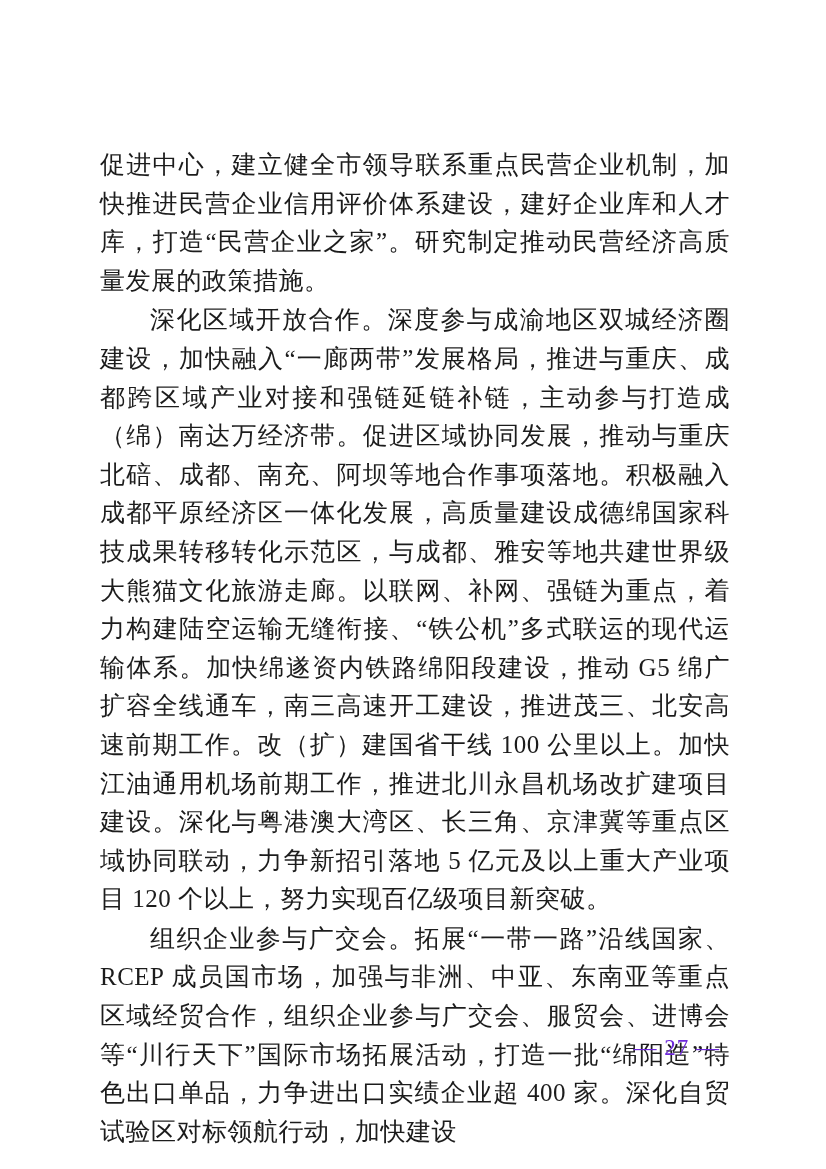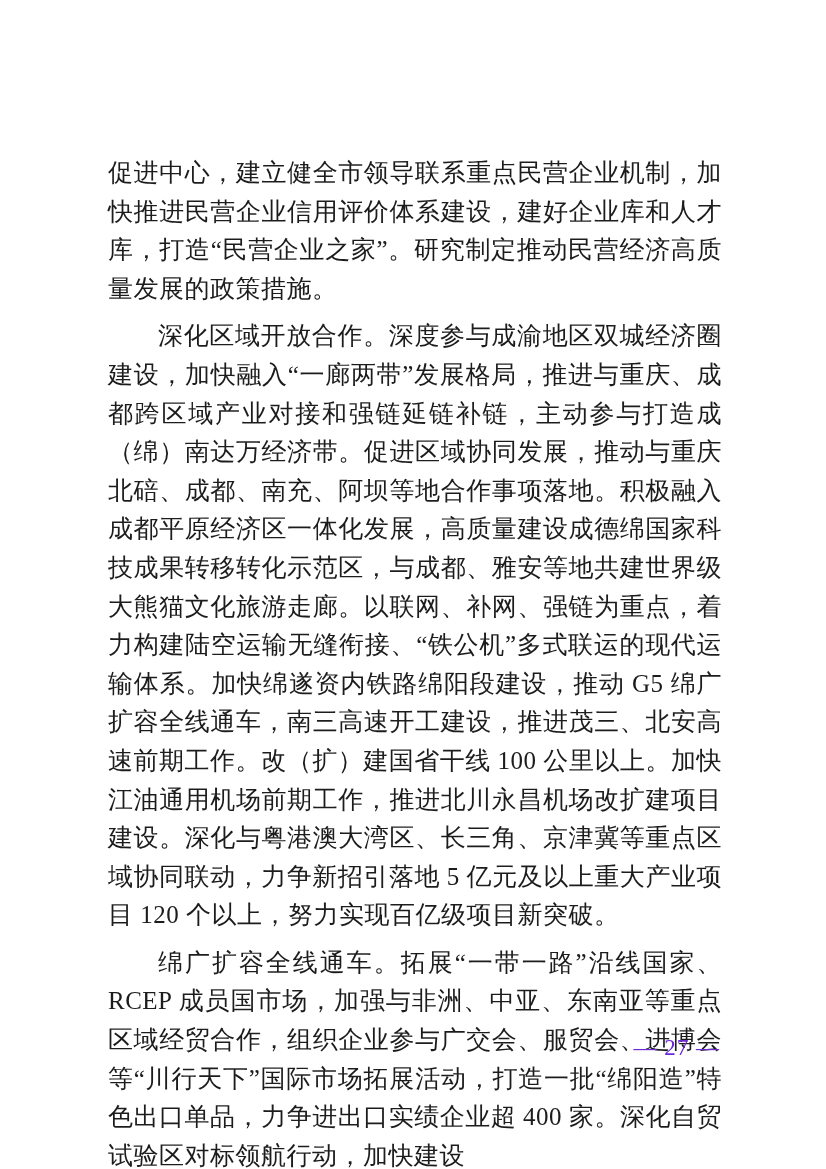--- a/index.html
+++ b/index.html
@@ -16,21 +16,21 @@
     font-family: "Liberation Serif", "DejaVu Serif", serif;
     color: #1c1c1c;
   }
   .text-block {
     position: absolute;
     left: 100px;
     top: 146px;
     width: 630px;
   }
   .text-block p {
-    margin: 8px;
+    margin: 0;
     font-size: 25px;
     line-height: 38.6px;
     text-align: justify;
     text-justify: inter-ideograph;
     letter-spacing: 0.5px;
   }
   .text-block p.indent {
     text-indent: 2em;
   }
   .para-lead {
@@ -47,16 +47,16 @@
     font-family: "Liberation Serif", "DejaVu Serif", serif;
   }
 </style>
 </head>
 <body>
 
 <div class="page">
   <div class="text-block">
     <p><span>促进中心，建立健全市领导联系重点民营企业机制，加快推进民营企业信用评价体系建设，建好企业库和人才库，打造“民营企业之家”。研究制定推动民营经济高质量发展的政策措施。</span></p>
     <p class="indent"><span class="para-lead">深化区域开放合作。</span><span>深度参与成渝地区双城经济圈建设，加快融入“一廊两带”发展格局，推进与重庆、成都跨区域产业对接和强链延链补链，主动参与打造成（绵）南达万经济带。促进区域协同发展，推动与重庆北碚、成都、南充、阿坝等地合作事项落地。积极融入成都平原经济区一体化发展，高质量建设成德绵国家科技成果转移转化示范区，与成都、雅安等地共建世界级大熊猫文化旅游走廊。以联网、补网、强链为重点，着力构建陆空运输无缝衔接、“铁公机”多式联运的现代运输体系。加快绵遂资内铁路绵阳段建设，推动 G5 绵广扩容全线通车，南三高速开工建设，推进茂三、北安高速前期工作。改（扩）建国省干线 100 公里以上。加快江油通用机场前期工作，推进北川永昌机场改扩建项目建设。深化与粤港澳大湾区、长三角、京津冀等重点区域协同联动，力争新招引落地 5 亿元及以上重大产业项目 120 个以上，努力实现百亿级项目新突破。</span></p>
-    <p class="indent"><span class="para-lead">绵广扩容全线通车。</span><span>拓展“一带一路”沿线国家、RCEP 成员国市场，加强与非洲、中亚、东南亚等重点区域经贸合作，组织企业参与广交会、服贸会、进博会等“川行天下”国际市场拓展活动，打造一批“绵阳造”特色出口单品，力争进出口实绩企业超 400 家。深化自贸试验区对标领航行动，加快建设</span></p>
+    <p class="indent"><span class="para-lead">组织企业参与广交会。</span><span>拓展“一带一路”沿线国家、RCEP 成员国市场，加强与非洲、中亚、东南亚等重点区域经贸合作，组织企业参与广交会、服贸会、进博会等“川行天下”国际市场拓展活动，打造一批“绵阳造”特色出口单品，力争进出口实绩企业超 400 家。深化自贸试验区对标领航行动，加快建设</span></p>
   </div>
   <div class="page-number">— 27 —</div>
 </div>
 
 </body></html>

